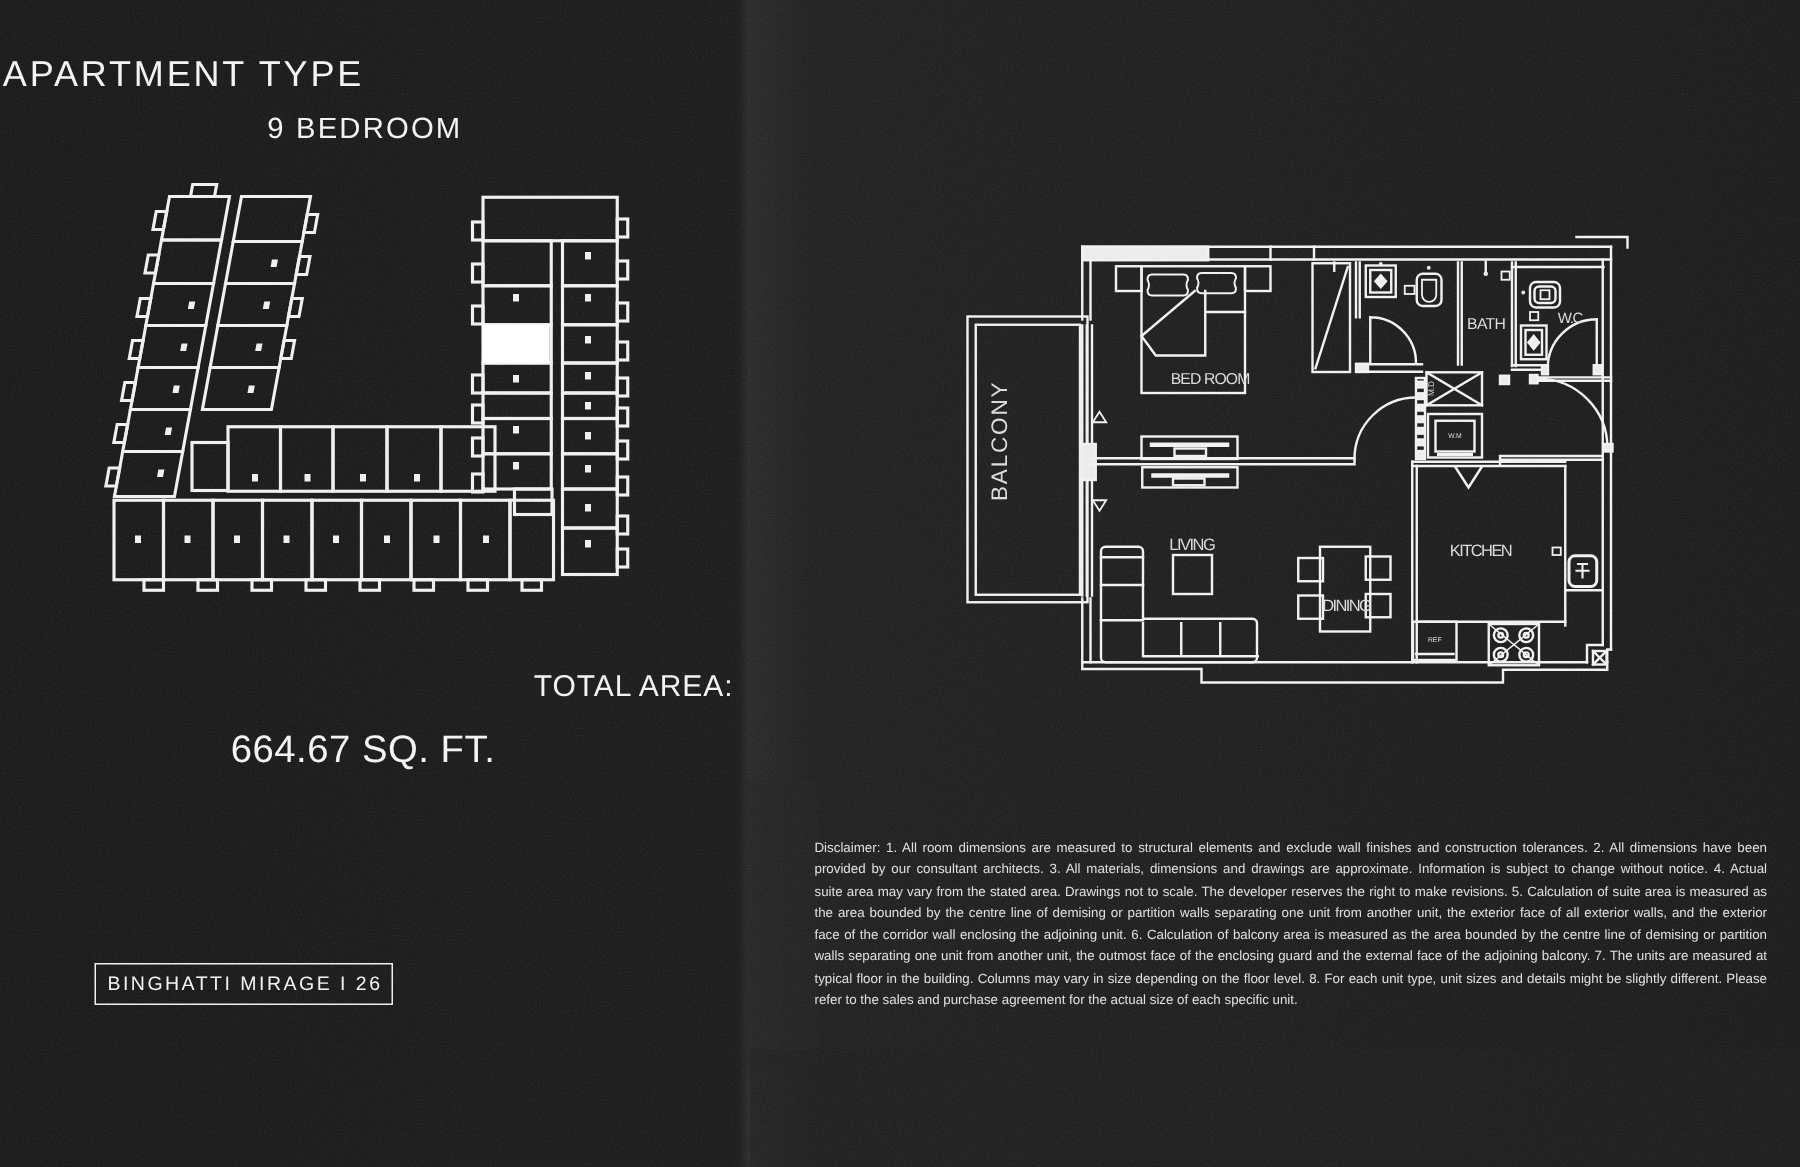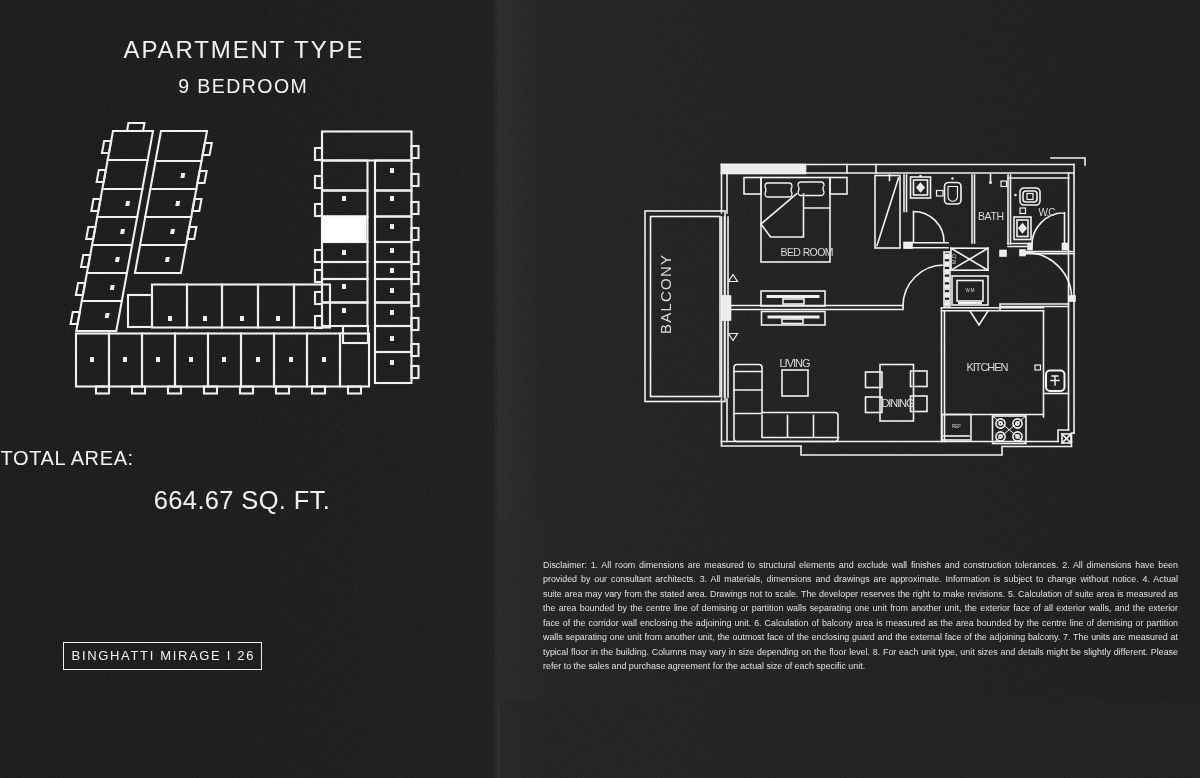--- a/index.html
+++ b/index.html
@@ -355,25 +355,25 @@
 
 <text x="671" y="294" style="font-family:'Liberation Sans',sans-serif;fill:#dcdcdc;font-size:15px;letter-spacing:1px" text-anchor="middle" transform="rotate(-90 671 294)" textLength="80">BALCONY</text>
 
 <text x="956" y="259" style="font-family:'Liberation Sans',sans-serif;fill:#dcdcdc;font-size:5.5px" text-anchor="middle" transform="rotate(-90 956 259)">M.D</text>
 
 <text x="970" y="292" style="font-family:'Liberation Sans',sans-serif;fill:#dcdcdc;font-size:4.5px" text-anchor="middle">W.M</text>
 
 <text x="956.5" y="428" style="font-family:'Liberation Sans',sans-serif;fill:#dcdcdc;font-size:4.5px" text-anchor="middle">REF</text>
 </svg>
 
-<div class="t" style="left:0;top:38px;width:486px;text-align:center;font-size:24px;line-height:1;letter-spacing:1.9px;text-indent:1.9px">APARTMENT TYPE</div>
+<div class="t" style="left:0;top:38px;width:486px;text-align:left;font-size:24px;line-height:1;letter-spacing:1.9px;text-indent:1.9px">APARTMENT TYPE</div>
 
 <div class="t" style="left:0;top:76.5px;width:485px;text-align:center;font-size:19.5px;line-height:1;letter-spacing:1.45px;text-indent:1.45px">9 BEDROOM</div>
 
-<div class="t" style="left:0;top:448px;width:489px;text-align:left;font-size:20px;line-height:1;letter-spacing:0.62px;text-indent:0.62px">TOTAL AREA:</div>
+<div class="t" style="left:0;top:448px;width:489px;text-align:right;font-size:20px;line-height:1;letter-spacing:0.62px;text-indent:0.62px">TOTAL AREA:</div>
 
 <div class="t" style="left:0;top:488px;width:484px;text-align:center;font-size:25.5px;line-height:1;font-weight:400;letter-spacing:0.35px">664.67 SQ. FT.</div>
 
 <div class="t" style="left:63px;top:642px;width:197px;height:25.5px;border:1.4px solid #f0f0f0;line-height:26.5px;text-align:center;font-size:13px;letter-spacing:1.66px;text-indent:1.66px">BINGHATTI MIRAGE I 26</div>
 
 <div style="position:absolute;left:543px;top:557.5px;width:635px;color:#e0e0e0;font-size:8.9px;">
 <div style="text-align:justify;text-align-last:justify;height:14.56px;line-height:14.56px">Disclaimer: 1. All room dimensions are measured to structural elements and exclude wall finishes and construction tolerances. 2. All dimensions have been</div>
 <div style="text-align:justify;text-align-last:justify;height:14.56px;line-height:14.56px">provided by our consultant architects. 3. All materials, dimensions and drawings are approximate. Information is subject to change without notice. 4. Actual</div>
 <div style="text-align:justify;text-align-last:justify;height:14.56px;line-height:14.56px">suite area may vary from the stated area. Drawings not to scale. The developer reserves the right to make revisions. 5. Calculation of suite area is measured as</div>
 <div style="text-align:justify;text-align-last:justify;height:14.56px;line-height:14.56px">the area bounded by the centre line of demising or partition walls separating one unit from another unit, the exterior face of all exterior walls, and the exterior</div>

